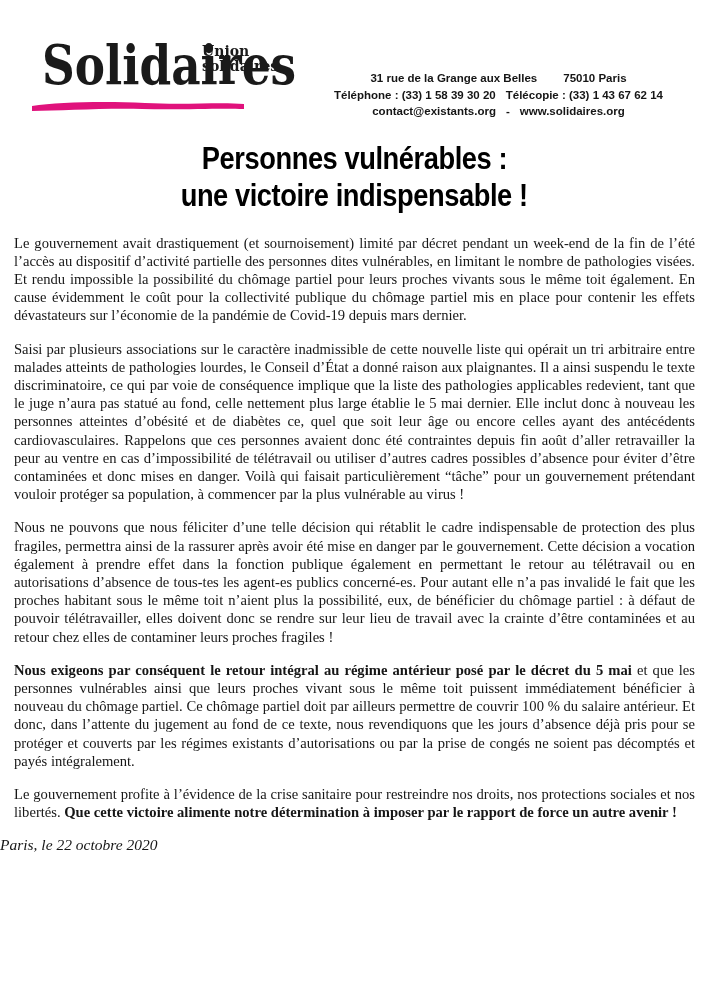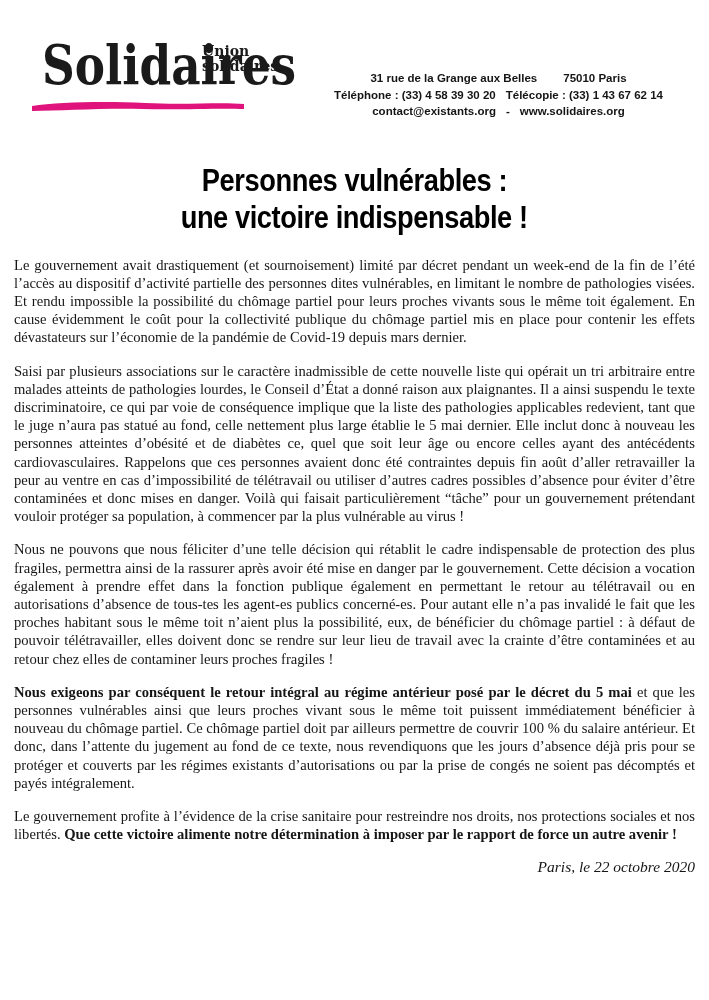--- a/index.html
+++ b/index.html
@@ -65,21 +65,21 @@
     font-size: 11.5px;
     line-height: 16.5px;
     color: #151515;
     white-space: nowrap;
   }
   .gap-lg { display:inline-block; width:26px; }
   .gap-md { display:inline-block; width:10px; }
 
   
   .title {
-    margin: 42px 0 0 0;
+    margin: 20px 0 0 0;
     text-align: center;
     font-family: "Liberation Sans", sans-serif;
     font-weight: bold;
     font-size: 31px;
     line-height: 37px;
     color: #000000;
   }
   .title .tline { display: block; }
   .title .tline > span {
     display: inline-block;
@@ -98,21 +98,21 @@
     margin: 0 0 15px 0;
     text-align: justify;
     font-size: 14.6px;
     line-height: 18.2px;
     color: #161616;
   }
   .para .bold { font-weight: bold; }
 
   .dateline {
     margin: 10px 14px 0 0;
-    text-align: right;
+    text-align: left;
     font-style: italic;
     font-size: 15.5px;
     color: #161616;
   }
 </style>
 </head>
 <body>
 
 <div class="page">
 
@@ -126,21 +126,21 @@
       <svg class="brush" viewBox="0 0 216 12" preserveAspectRatio="none">
         <path d="M2,6 C28,2 75,1 115,3 C155,5 190,2 214,4 L214,9 C188,8 150,10 112,9 C72,8 30,11 2,11 Z" fill="#e0127c"></path>
       </svg>
     </div>
 
     <div class="contact">
       <div class="contact-line">
         <span>31 rue de la Grange aux Belles</span><span class="gap-lg"></span><span>75010 Paris</span>
       </div>
       <div class="contact-line">
-        <span>Téléphone : (33) 4 58 39 30 20</span><span class="gap-md"></span><span>Télécopie : (33) 1 43 67 62 14</span>
+        <span>Téléphone : (33) 1 58 39 30 20</span><span class="gap-md"></span><span>Télécopie : (33) 1 43 67 62 14</span>
       </div>
       <div class="contact-line">
         <span>contact@existants.org</span><span class="gap-md"></span><span>-</span><span class="gap-md"></span><span>www.solidaires.org</span>
       </div>
     </div>
   </div>
 
   <h1 class="title">
     <span class="tline"><span>Personnes vulnérables :</span></span>
     <span class="tline"><span>une victoire indispensable !</span></span>

